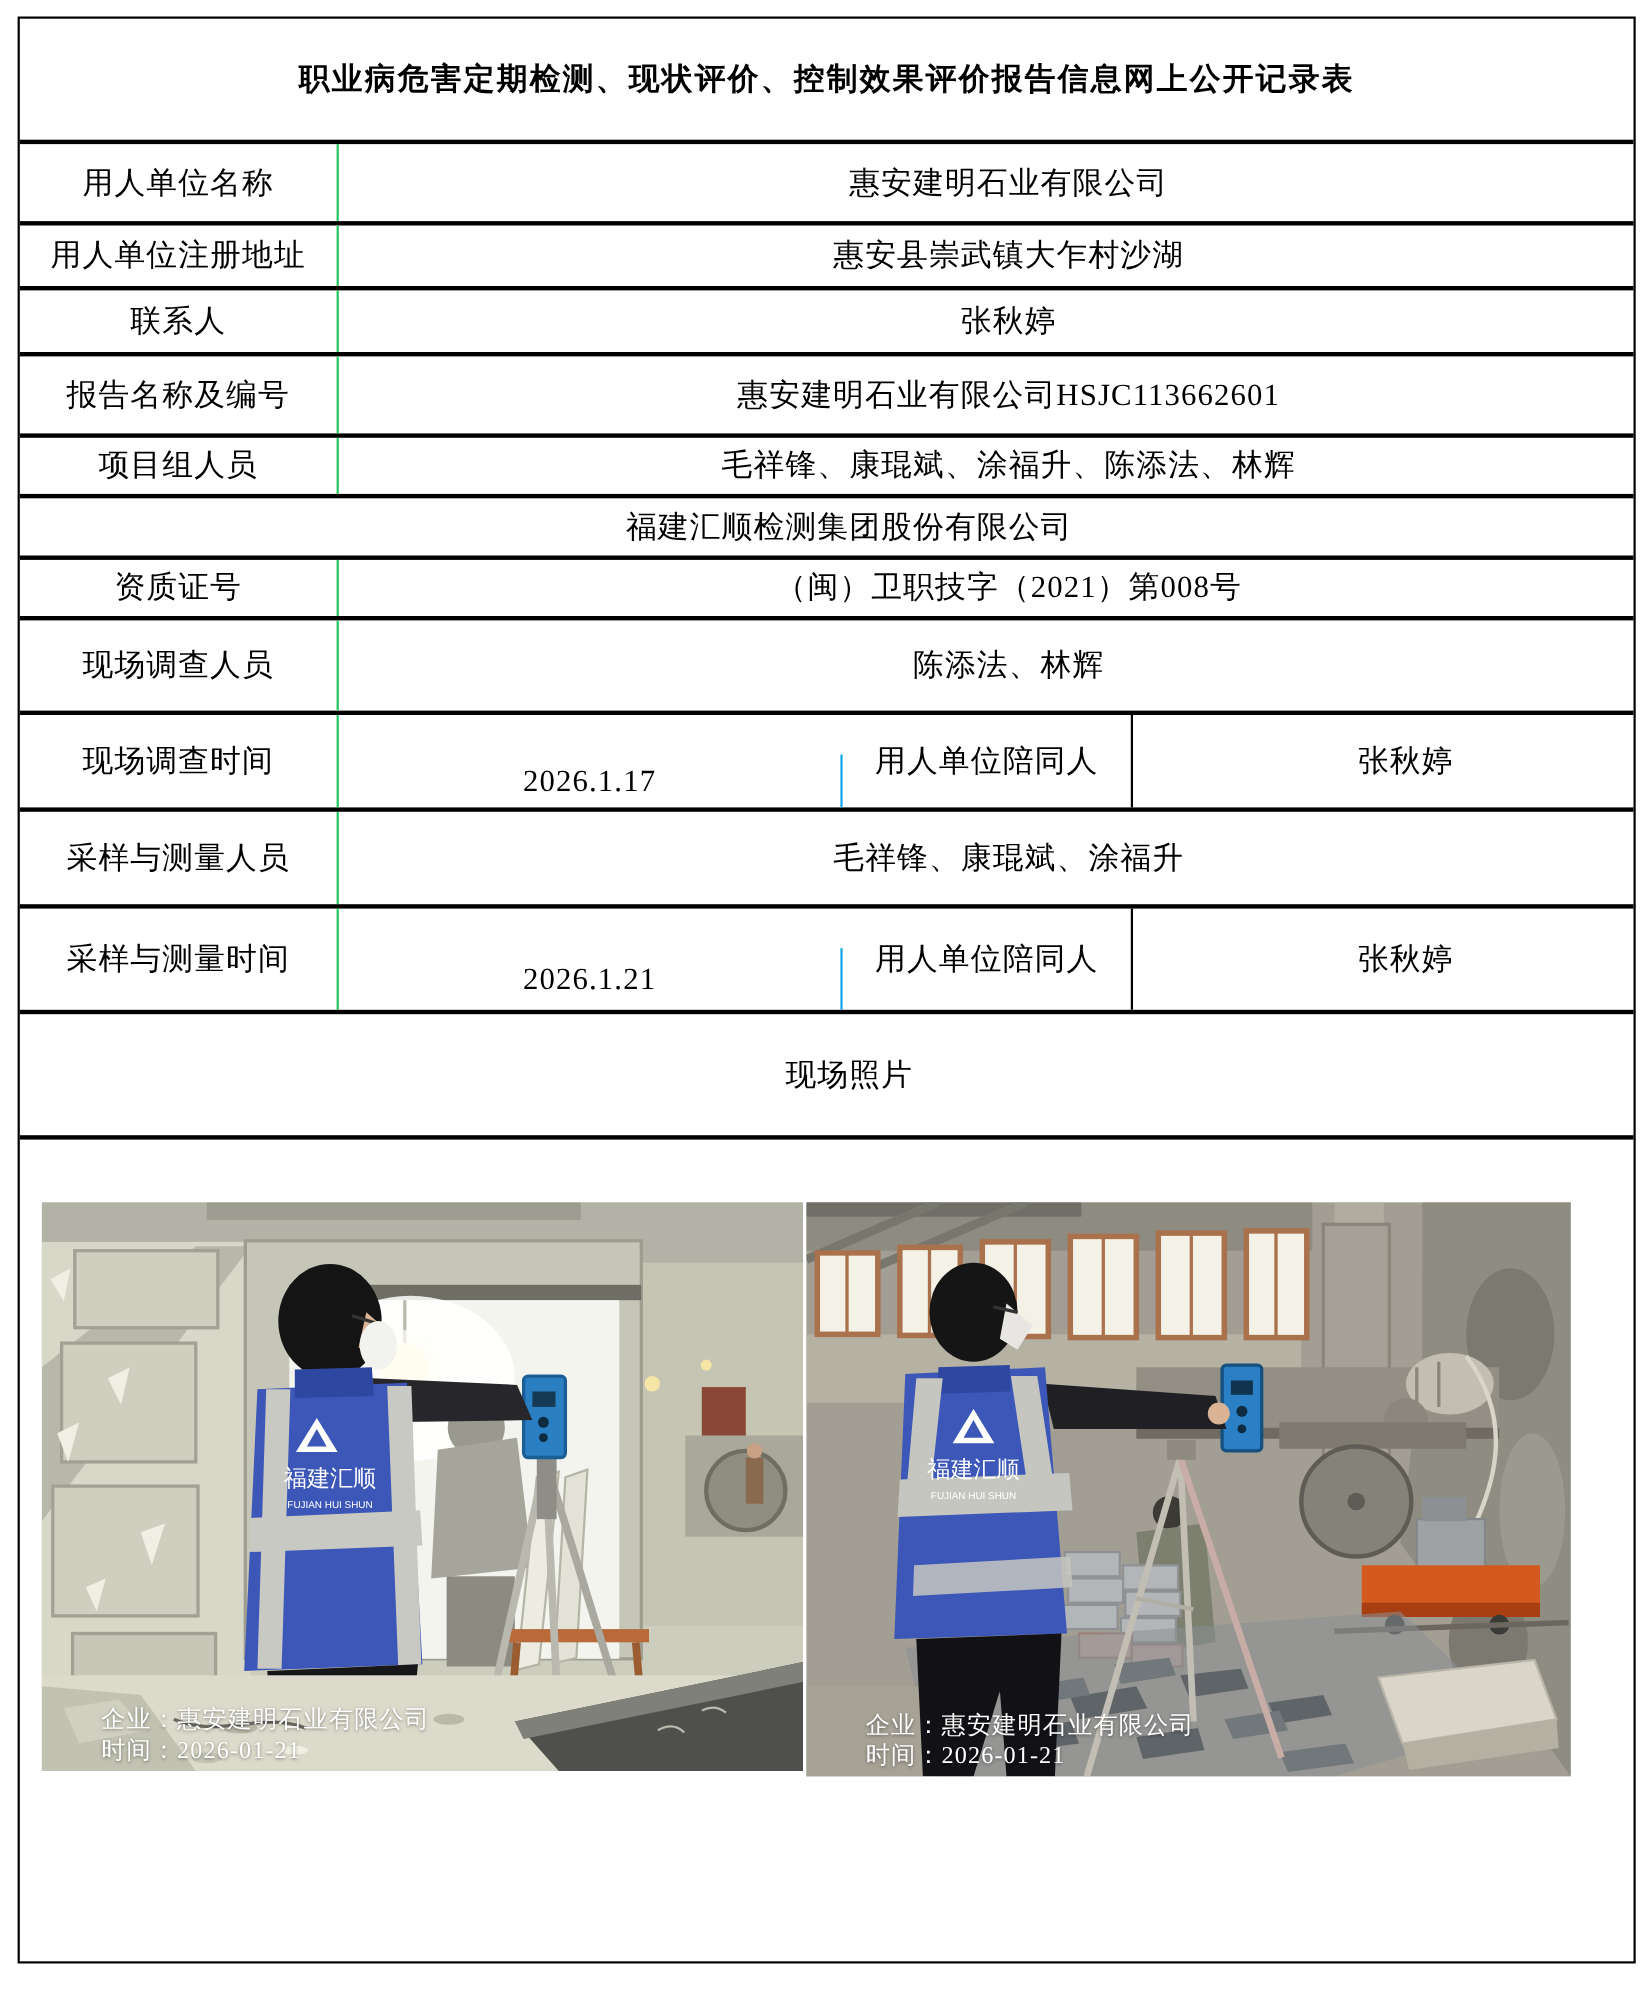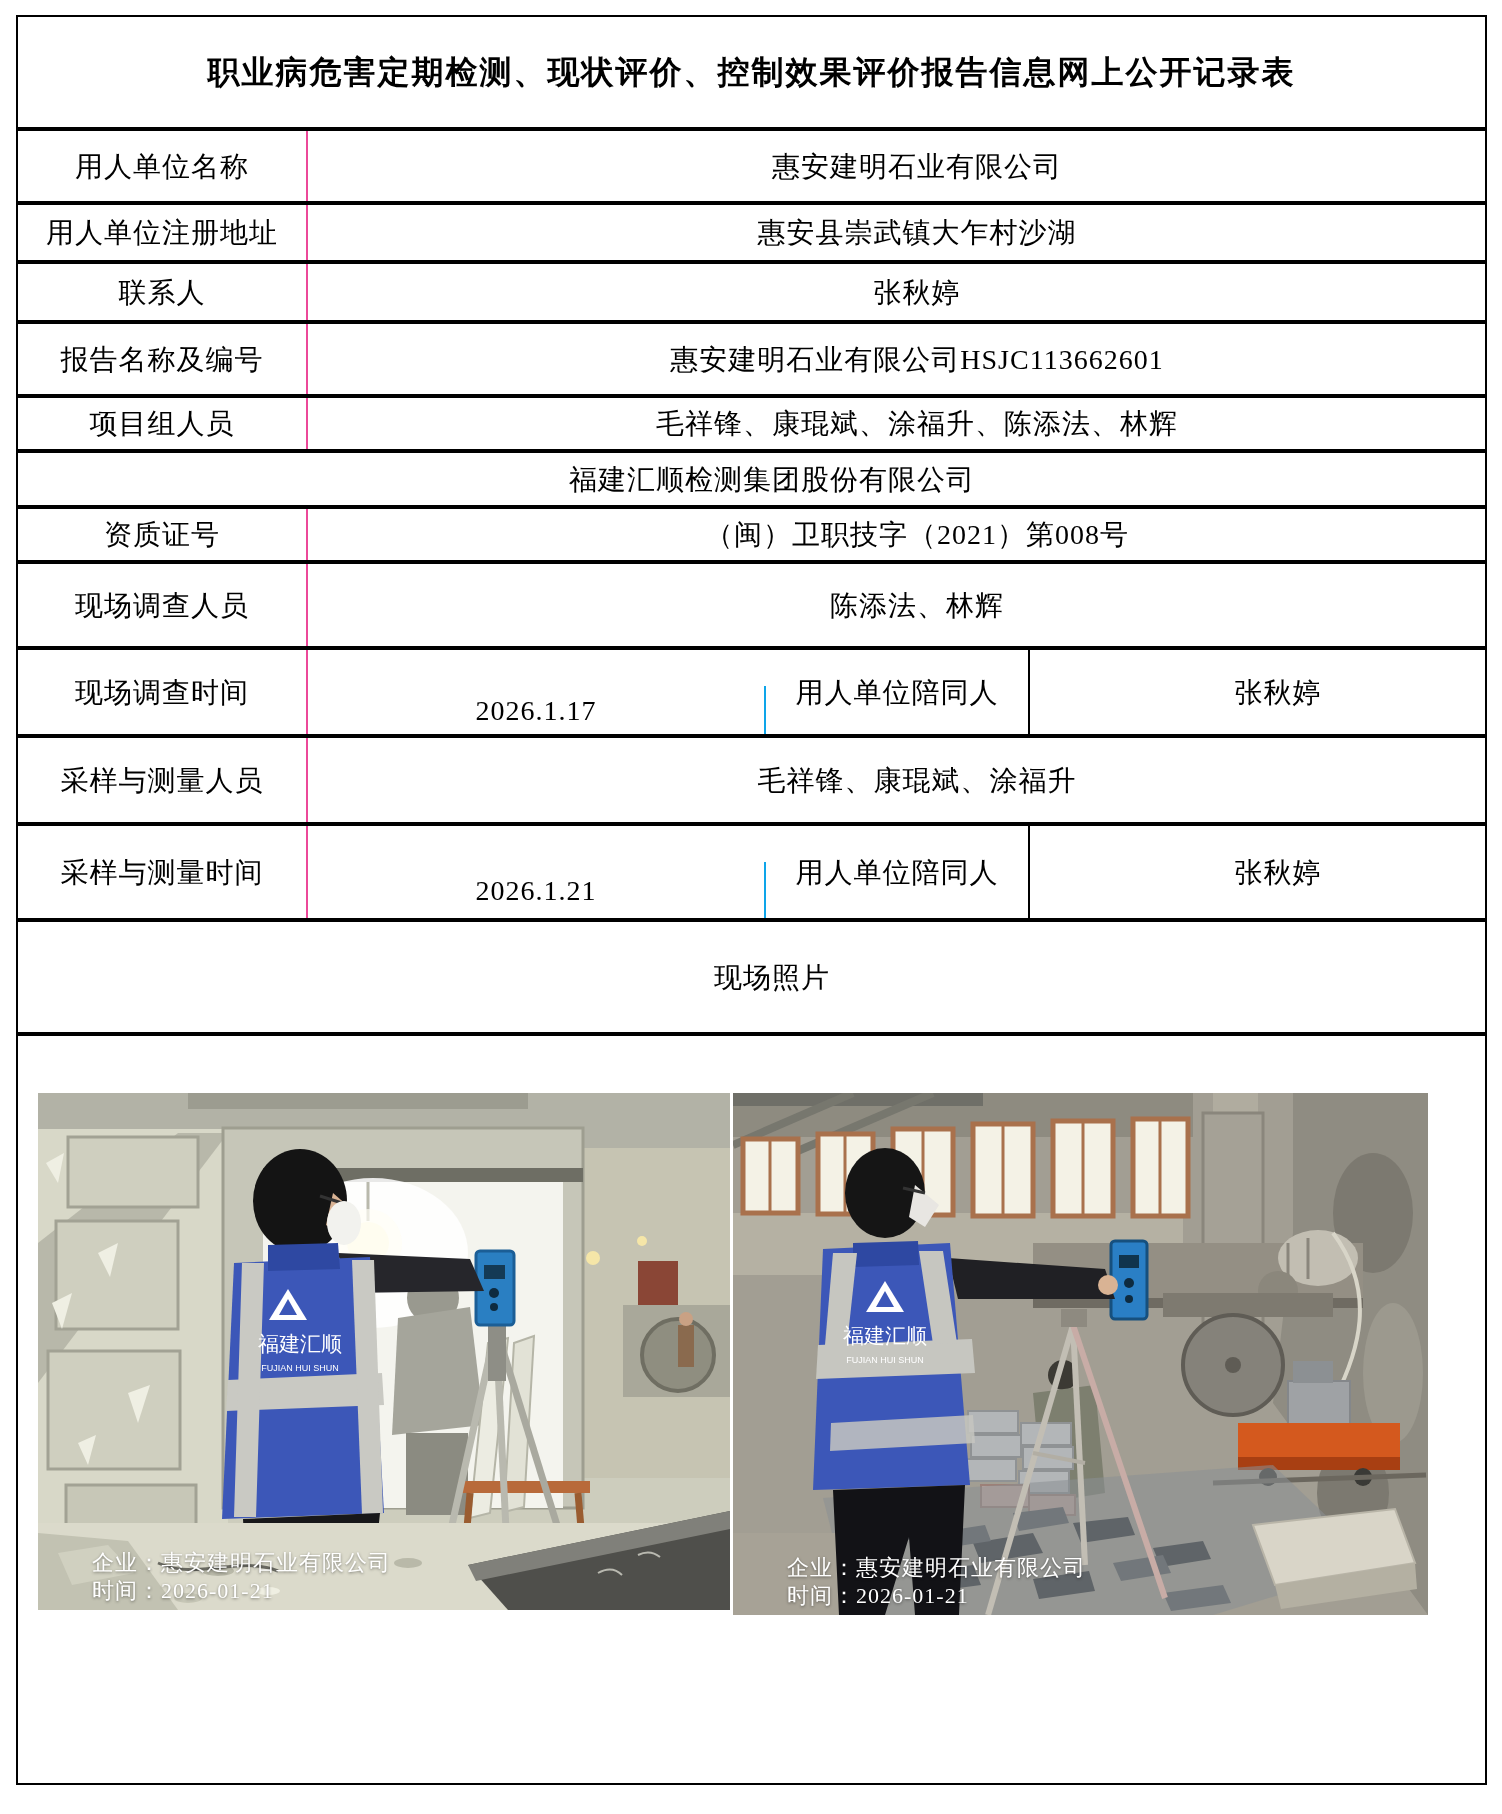--- a/index.html
+++ b/index.html
@@ -12,26 +12,26 @@
     position:absolute;left:16px;top:15px;width:1471px;
     border:2px solid #000;box-sizing:border-box;background:#fff;
   }
   .row{display:flex;border-top:4px solid #000;box-sizing:border-box;align-items:stretch;}
   .row.first{border-top:none;}
   .cell{
     display:flex;align-items:center;justify-content:center;
     box-sizing:border-box;font-size:28px;line-height:1.25;text-align:center;
     letter-spacing:1px;
   }
-  .cell-label{width:290px;flex:none;border-right:2px solid #ec4899;}
+  .cell-label{width:290px;flex:none;border-right:2px solid #22c55e;}
   .cell-value{flex:1;padding-left:41px;}
   .cell-v2{width:458px;flex:none;border-right:2px solid #0ea5e9;margin-top:36px;}
   .cell-l2{width:264px;flex:none;border-right:2px solid #000;}
   .title-row{height:110px;}
-  .title-cell{flex:1;font-size:32px;font-weight:bold;letter-spacing:2px;}
+  .title-cell{flex:1;font-size:28px;font-weight:bold;letter-spacing:2px;}
   .photo-row{position:relative;height:751px;display:block;padding-left:44px;}
   .photo{position:absolute;overflow:hidden;background:#c9c9bc;}
   .photo-left{left:20px;top:57px;width:692px;height:517px;}
   .photo-right{left:715px;top:57px;width:695px;height:522px;}
   .photo svg{display:block;width:100%;height:100%;}
   .wm{
     position:absolute;left:10px;bottom:4px;color:#fff;font-size:22px;line-height:1.3;
     text-shadow:0 1px 3px rgba(0,0,0,0.45);letter-spacing:1px;white-space:nowrap;margin-left:44px;
   }
   .wm div{white-space:nowrap;}

